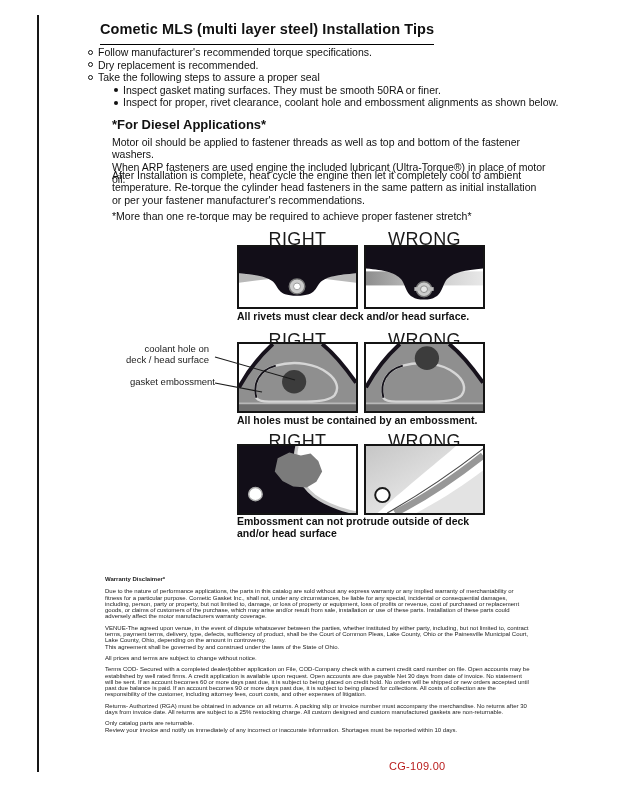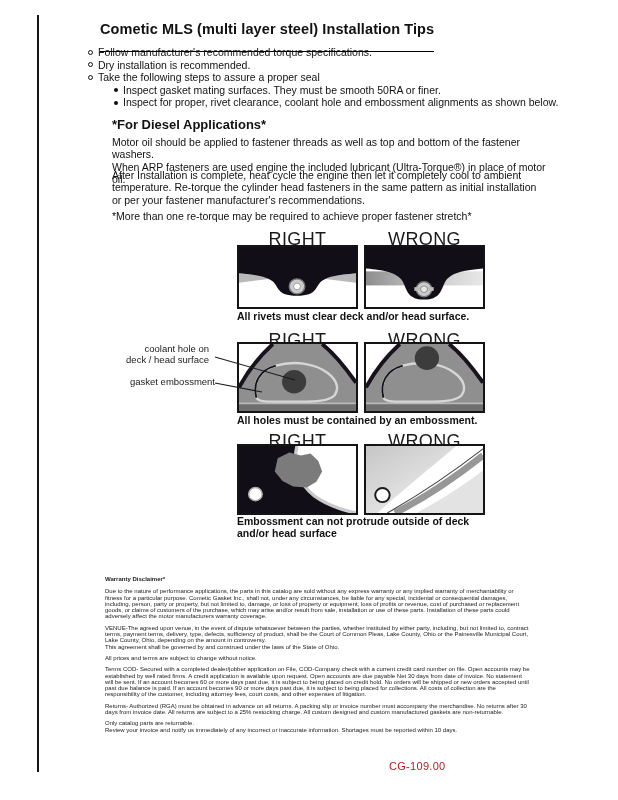--- a/index.html
+++ b/index.html
@@ -1,20 +1,20 @@
 <!DOCTYPE html>
 <html><head>
 <meta charset="utf-8">
 <style>
   html,body{margin:0;padding:0;background:#fff;}
   .page{position:relative;width:618px;height:800px;background:#ffffff;overflow:hidden;
         font-family:"Liberation Sans","DejaVu Sans",sans-serif;color:#111;}
   .edge-line{position:absolute;left:37px;top:15px;width:2px;height:757px;background:#161616;}
   .title{position:absolute;left:100px;top:21px;font-size:14.5px;font-weight:bold;
-         border-bottom:1.6px solid #000;padding-bottom:14px;letter-spacing:.1px;}
+         border-bottom:1.6px solid #000;padding-bottom:7px;letter-spacing:.1px;}
   .bullets{position:absolute;left:88px;top:46px;font-size:10.5px;line-height:12.6px;white-space:nowrap;}
   .b-row{display:flex;align-items:center;}
   .dot{display:inline-block;width:4px;height:4px;border-radius:50%;margin-right:5px;flex:0 0 auto;}
   .dot.hollow{border:1px solid #111;width:3px;height:3px;}
   .dot.solid{background:#111;}
   .sub{margin-left:26px;}
   .diesel-h{position:absolute;left:112px;top:117px;font-size:13px;font-weight:bold;}
   .para{position:absolute;left:112px;width:440px;font-size:10.5px;line-height:12.4px;white-space:pre-line;}
   .p1{top:136px;} .p2{top:169px;} .note{top:210px;white-space:nowrap;}
   .fig-label{position:absolute;width:121px;text-align:center;font-size:18px;letter-spacing:.4px;color:#1a1a1a;}
@@ -37,21 +37,21 @@
 
   <div class="title">Cometic MLS (multi layer steel) Installation Tips</div>
 
   <div class="bullets">
     <div class="b-row">
         <span class="dot hollow"></span>
         <span>Follow manufacturer's recommended torque specifications.</span>
       </div>
     <div class="b-row">
         <span class="dot hollow"></span>
-        <span>Dry installation is recommended.</span>
+        <span>Dry replacement is recommended.</span>
       </div>
     <div class="b-row">
         <span class="dot hollow"></span>
         <span>Take the following steps to assure a proper seal</span>
       </div>
     <div class="b-row sub">
         <span class="dot solid"></span>
         <span>Inspect gasket mating surfaces.  They must be smooth 50RA or finer.</span>
       </div>
     <div class="b-row sub">

